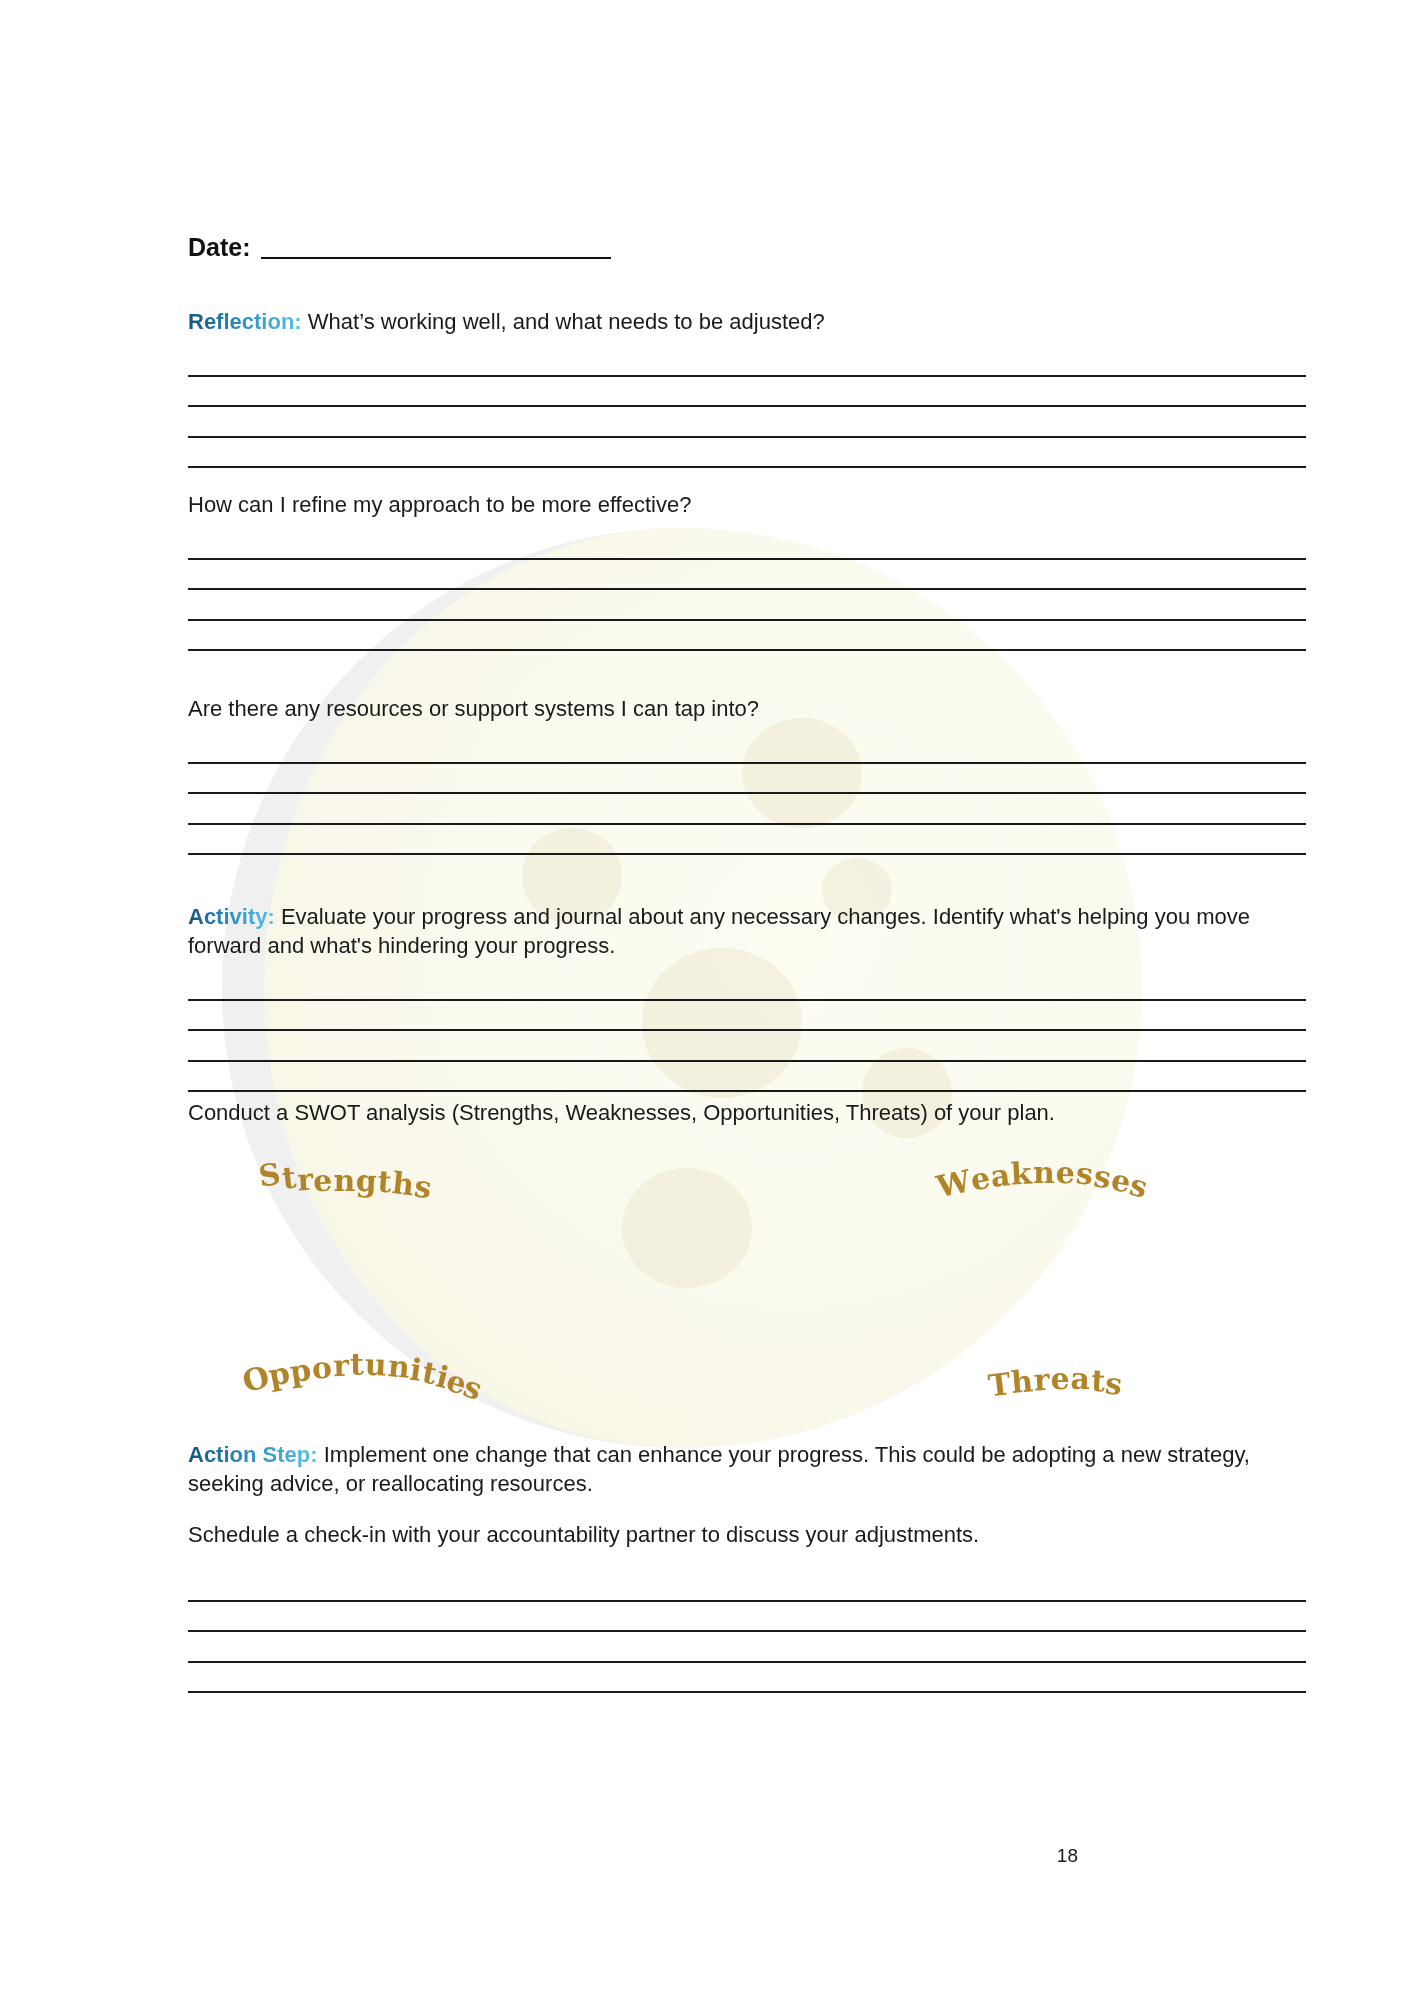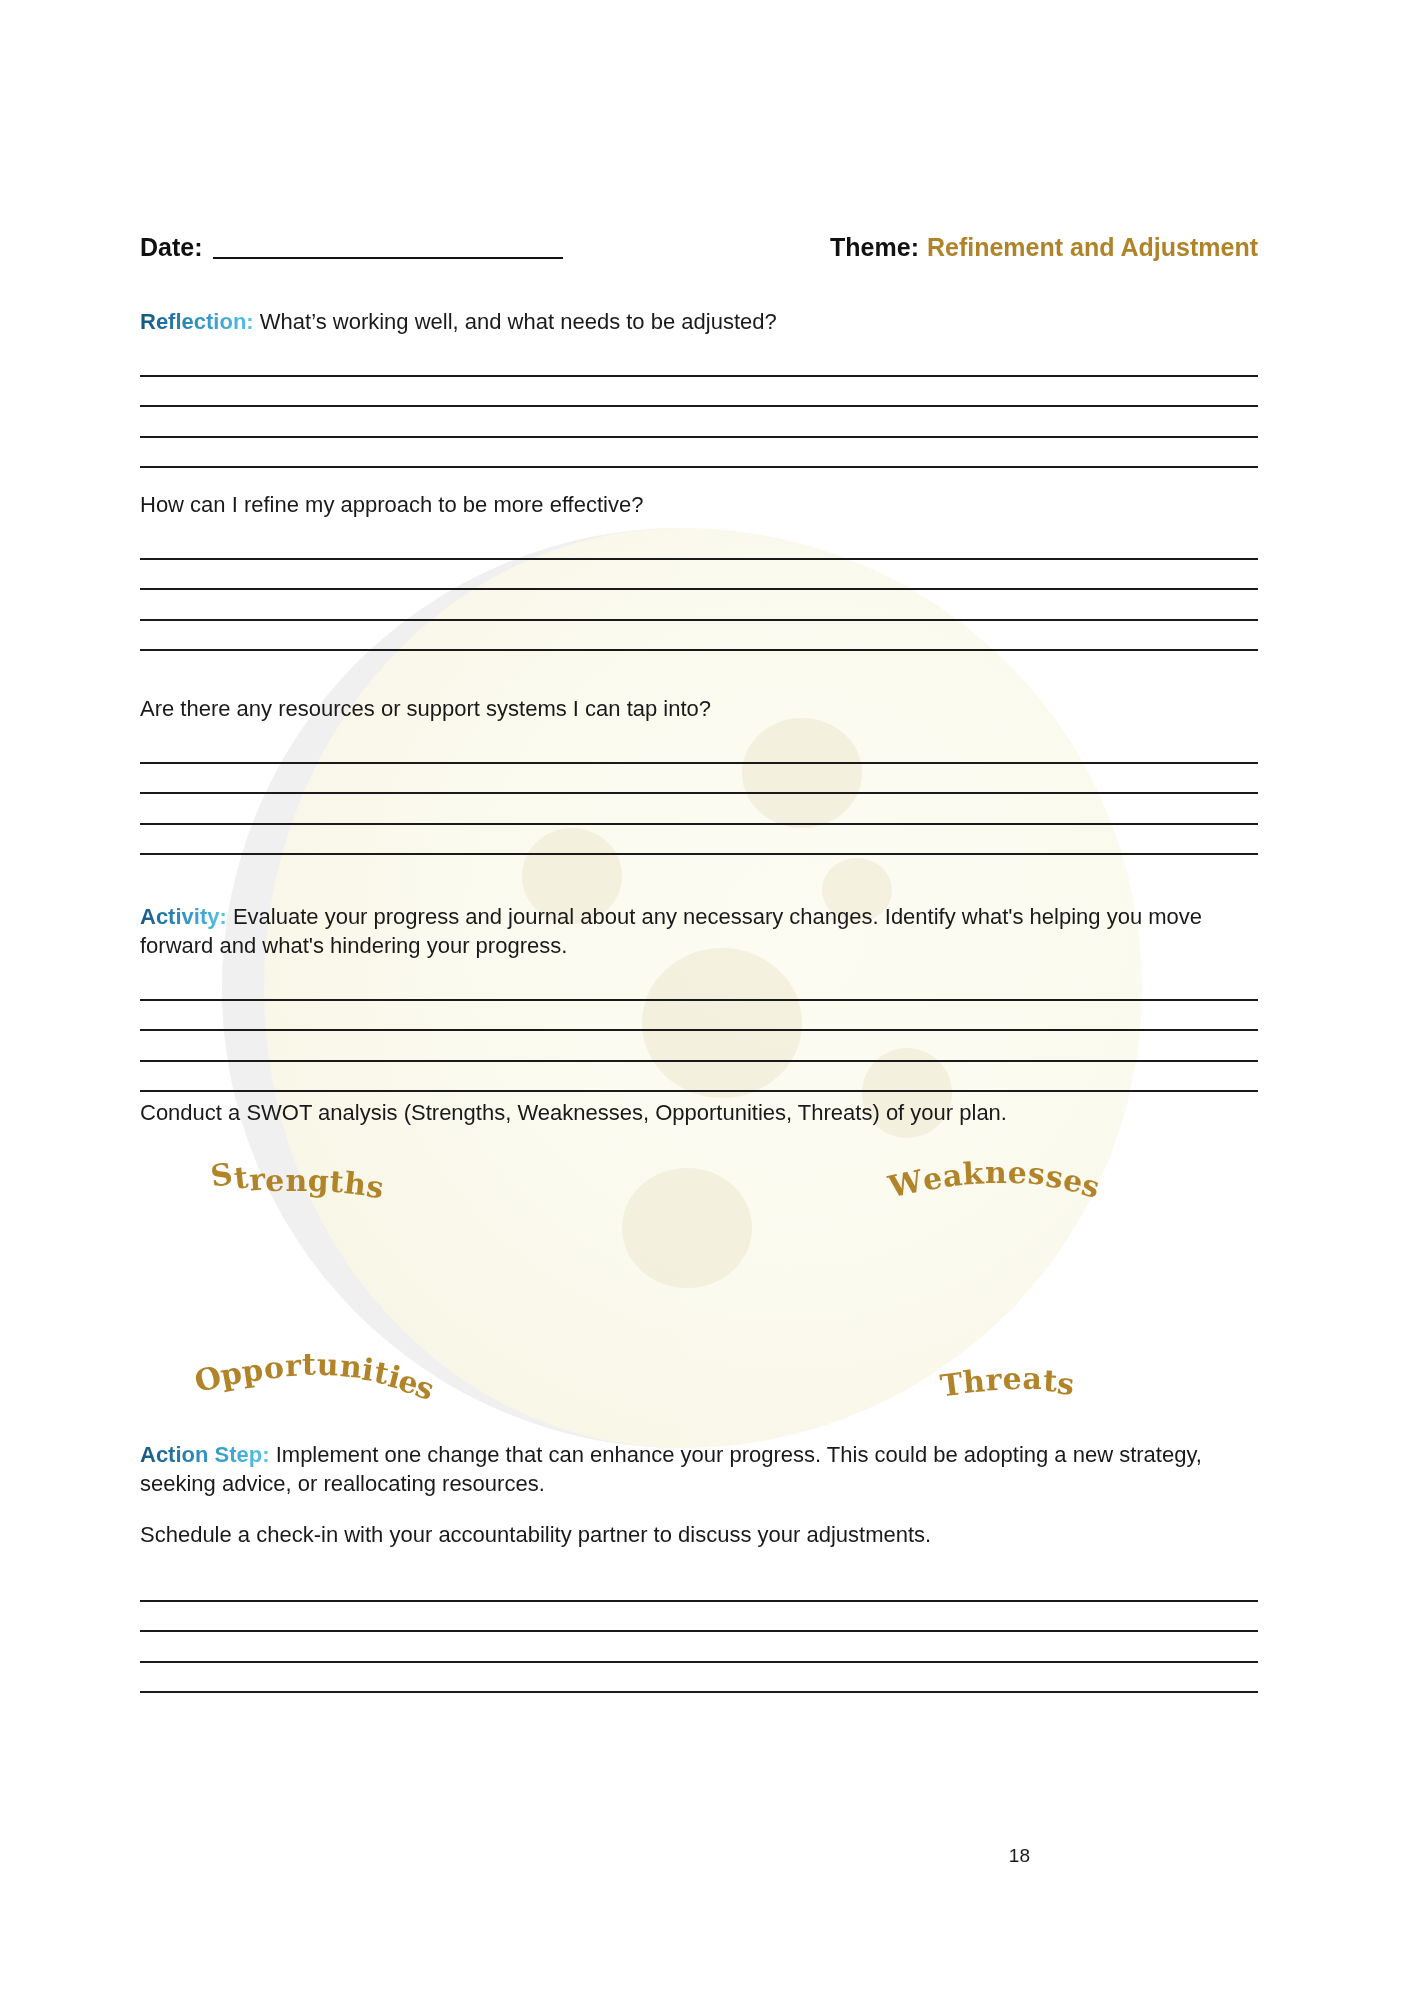--- a/index.html
+++ b/index.html
@@ -63,20 +63,21 @@
     border-radius: 50%;
     background: rgba(236,231,208,0.55);
   }
 
   
   .page {
     position: relative;
     z-index: 2;
     width: 1162px;
     height: 2000px;
+    margin-left: 48px;
   }
 
   .title {
     position: absolute;
     left: 0;
     top: 108px;
     width: 1414px;
     text-align: center;
     font-family: "DejaVu Serif", serif;
     font-style: italic;
@@ -176,23 +177,20 @@
 </div>
 
 <div class="page">
 
   <div class="title">Waxing Gibbous: Refining and Adjusting</div>
 
   <div class="meta-row">
     <div>
       <span class="date-label">Date:</span><span class="date-blank"></span>
     </div>
-    <div>
-      <span class="theme-label">Theme:</span><span class="theme-value">Refinement and Adjustment</span>
-    </div>
   </div>
 
   <div class="q-block" style="top:307px;">
     <div class="prompt">
       <span class="kw">Reflection:</span>
       <span>What’s working well, and what needs to be adjusted?</span>
     </div>
     <div class="rules">
       <div class="rule"></div>
       <div class="rule"></div>

